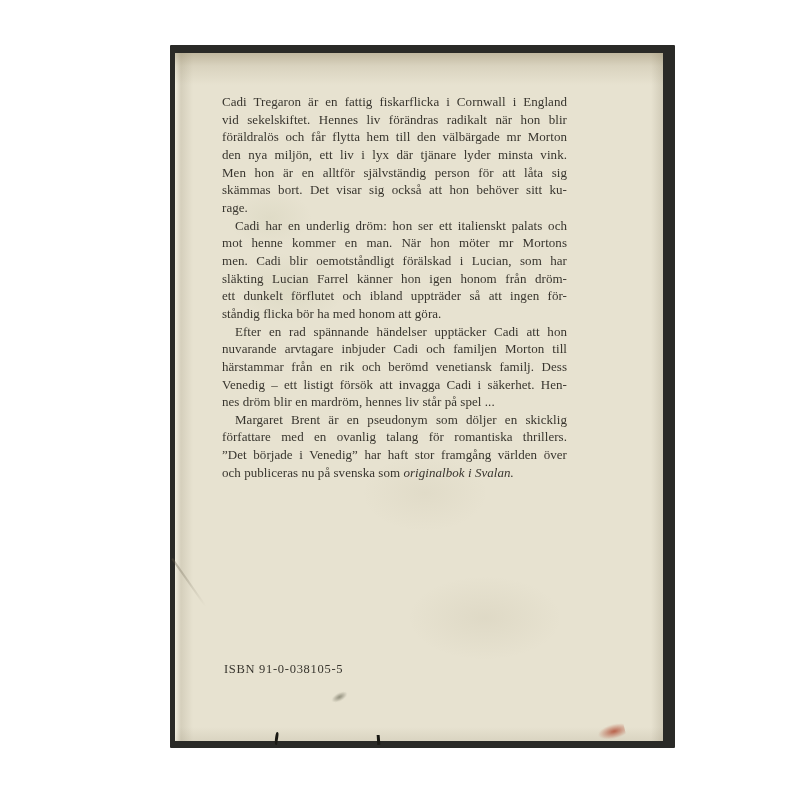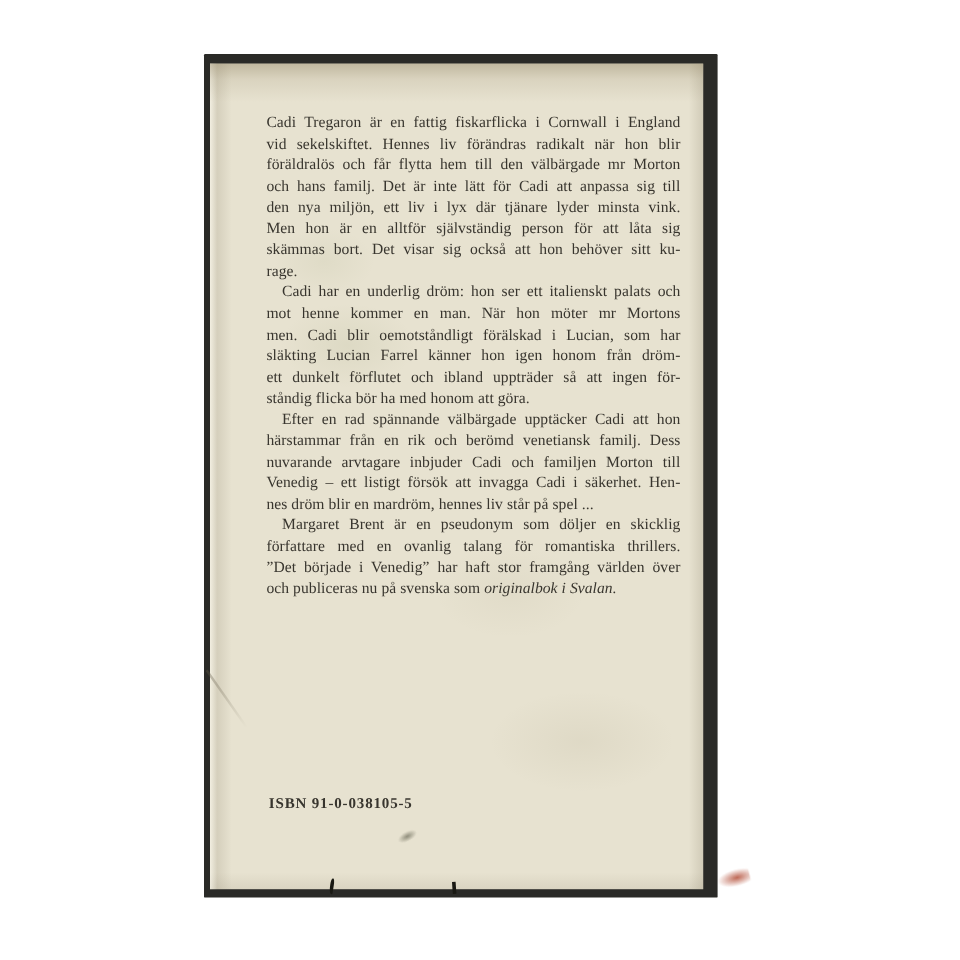--- a/index.html
+++ b/index.html
@@ -12,21 +12,21 @@
     width: 800px;
     height: 800px;
     background: #ffffff;
     overflow: hidden;
     font-family: "Liberation Serif", "DejaVu Serif", serif;
   }
   .book {
     position: absolute;
     left: 170px;
     top: 45px;
-    width: 428px;
+    width: 505px;
     height: 703px;
     background: var(--edge, #2a2a27);
     border-radius: 1px;
   }
   .paper {
     position: absolute;
     left: 5px;
     top: 8px;
     right: 12px;
     bottom: 7px;
@@ -75,21 +75,20 @@
     white-space: nowrap;
   }
   .isbn {
     position: absolute;
     left: 49px;
     top: 609px;
     font-size: 12.5px;
     letter-spacing: 0.7px;
     color: var(--ink, #38352e);
     white-space: nowrap;
-    font-weight: bold;
   }
   .smudge {
     position: absolute;
     left: 156px;
     top: 640px;
     width: 17px;
     height: 8px;
     background: radial-gradient(ellipse at center, rgba(70,70,52,0.55), rgba(70,70,52,0) 72%);
     transform: rotate(-28deg);
     filter: blur(0.4px);
@@ -137,34 +136,33 @@
 </head>
 <body>
 
 <div class="page">
   <div class="book">
     <div class="paper">
       <div class="blurb">
           <div class="line">Cadi Tregaron är en fattig fiskarflicka i Cornwall i England</div>
           <div class="line">vid sekelskiftet. Hennes liv förändras radikalt när hon blir</div>
           <div class="line">föräldralös och får flytta hem till den välbärgade mr Morton</div>
-          <div class="line">och hans familj. Det är inte lätt för Cadi att anpassa sig till</div>
           <div class="line">den nya miljön, ett liv i lyx där tjänare lyder minsta vink.</div>
           <div class="line">Men hon är en alltför självständig person för att låta sig</div>
           <div class="line">skämmas bort. Det visar sig också att hon behöver sitt ku-</div>
           <div class="line last">rage.</div>
           <div class="line indent">Cadi har en underlig dröm: hon ser ett italienskt palats och</div>
           <div class="line">mot henne kommer en man. När hon möter mr Mortons</div>
           <div class="line">men. Cadi blir oemotståndligt förälskad i Lucian, som har</div>
           <div class="line">släkting Lucian Farrel känner hon igen honom från dröm-</div>
           <div class="line">ett dunkelt förflutet och ibland uppträder så att ingen för-</div>
           <div class="line last">ståndig flicka bör ha med honom att göra.</div>
-          <div class="line indent">Efter en rad spännande välbärgade upptäcker Cadi att hon</div>
+          <div class="line indent">Efter en rad spännande händelser upptäcker Cadi att hon</div>
+          <div class="line">nuvarande arvtagare inbjuder Cadi och familjen Morton till</div>
           <div class="line">härstammar från en rik och berömd venetiansk familj. Dess</div>
-          <div class="line">nuvarande arvtagare inbjuder Cadi och familjen Morton till</div>
           <div class="line">Venedig – ett listigt försök att invagga Cadi i säkerhet. Hen-</div>
           <div class="line last">nes dröm blir en mardröm, hennes liv står på spel ...</div>
           <div class="line indent">Margaret Brent är en pseudonym som döljer en skicklig</div>
           <div class="line">författare med en ovanlig talang för romantiska thrillers.</div>
           <div class="line">”Det började i Venedig” har haft stor framgång världen över</div>
           <div class="line last"><span>och publiceras nu på svenska som </span><em>originalbok i Svalan.</em></div>
         </div>
       <div class="isbn">ISBN 91-0-038105-5</div>
       <div class="smudge"></div>
       <div class="crease"></div>

